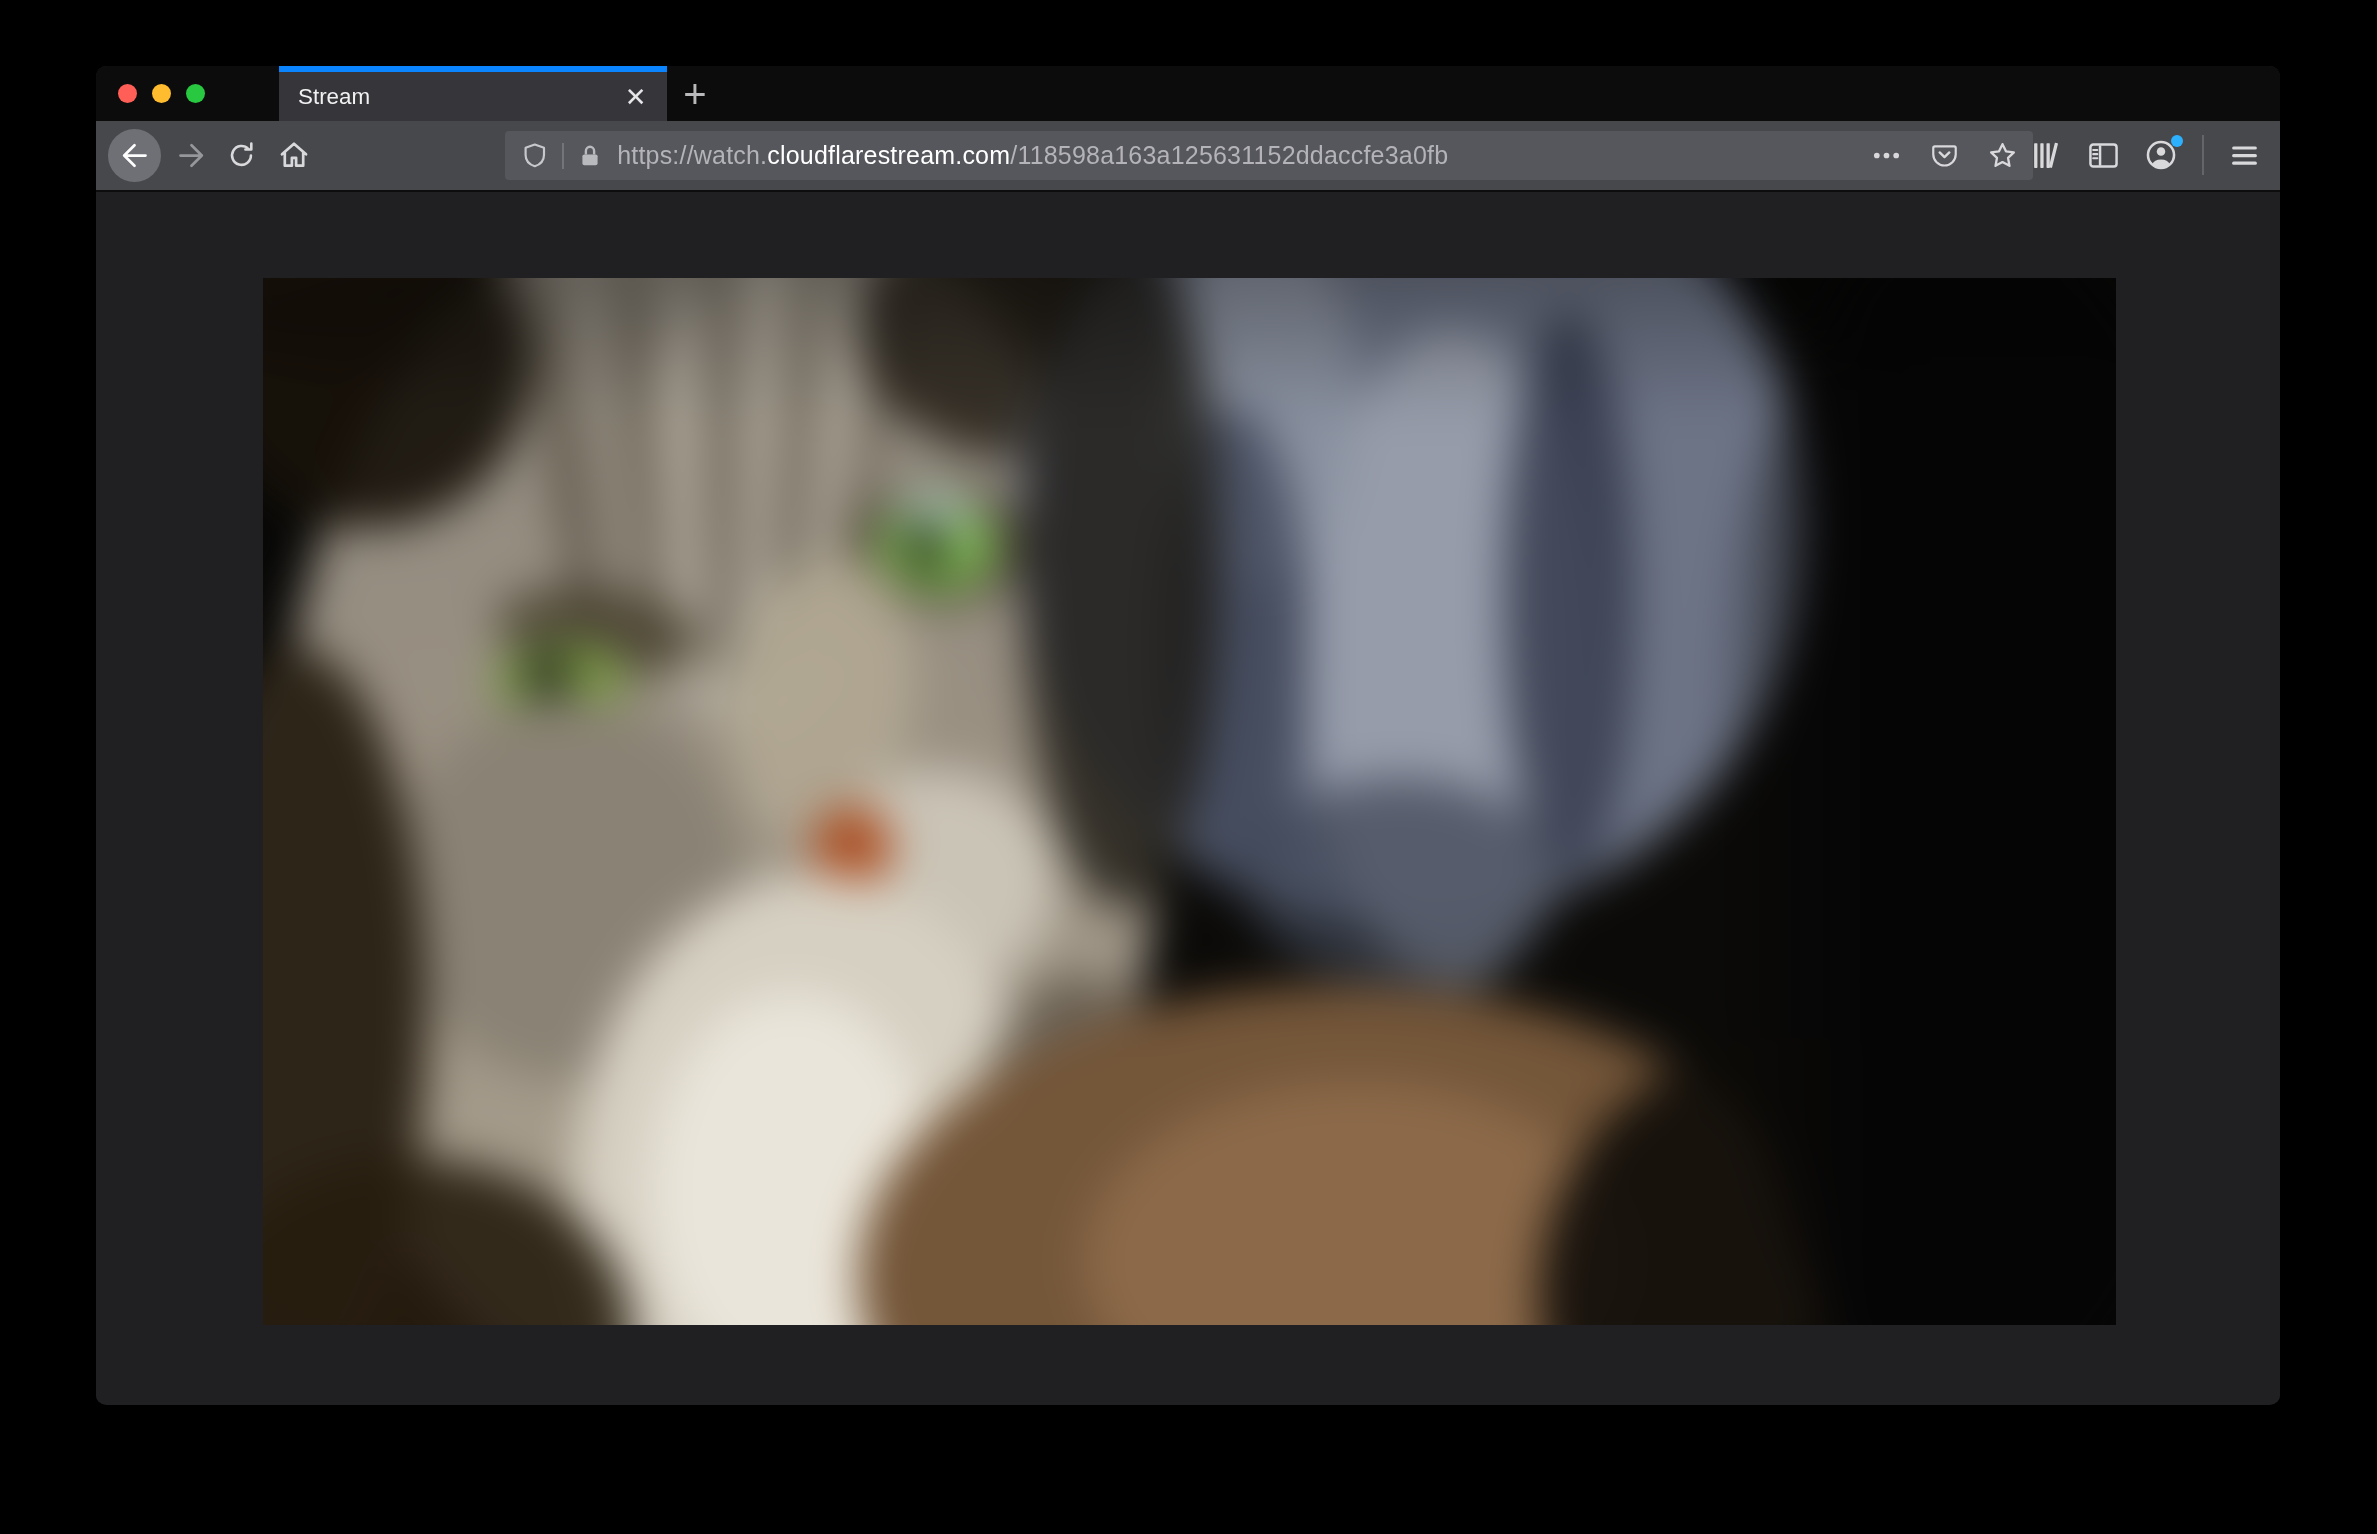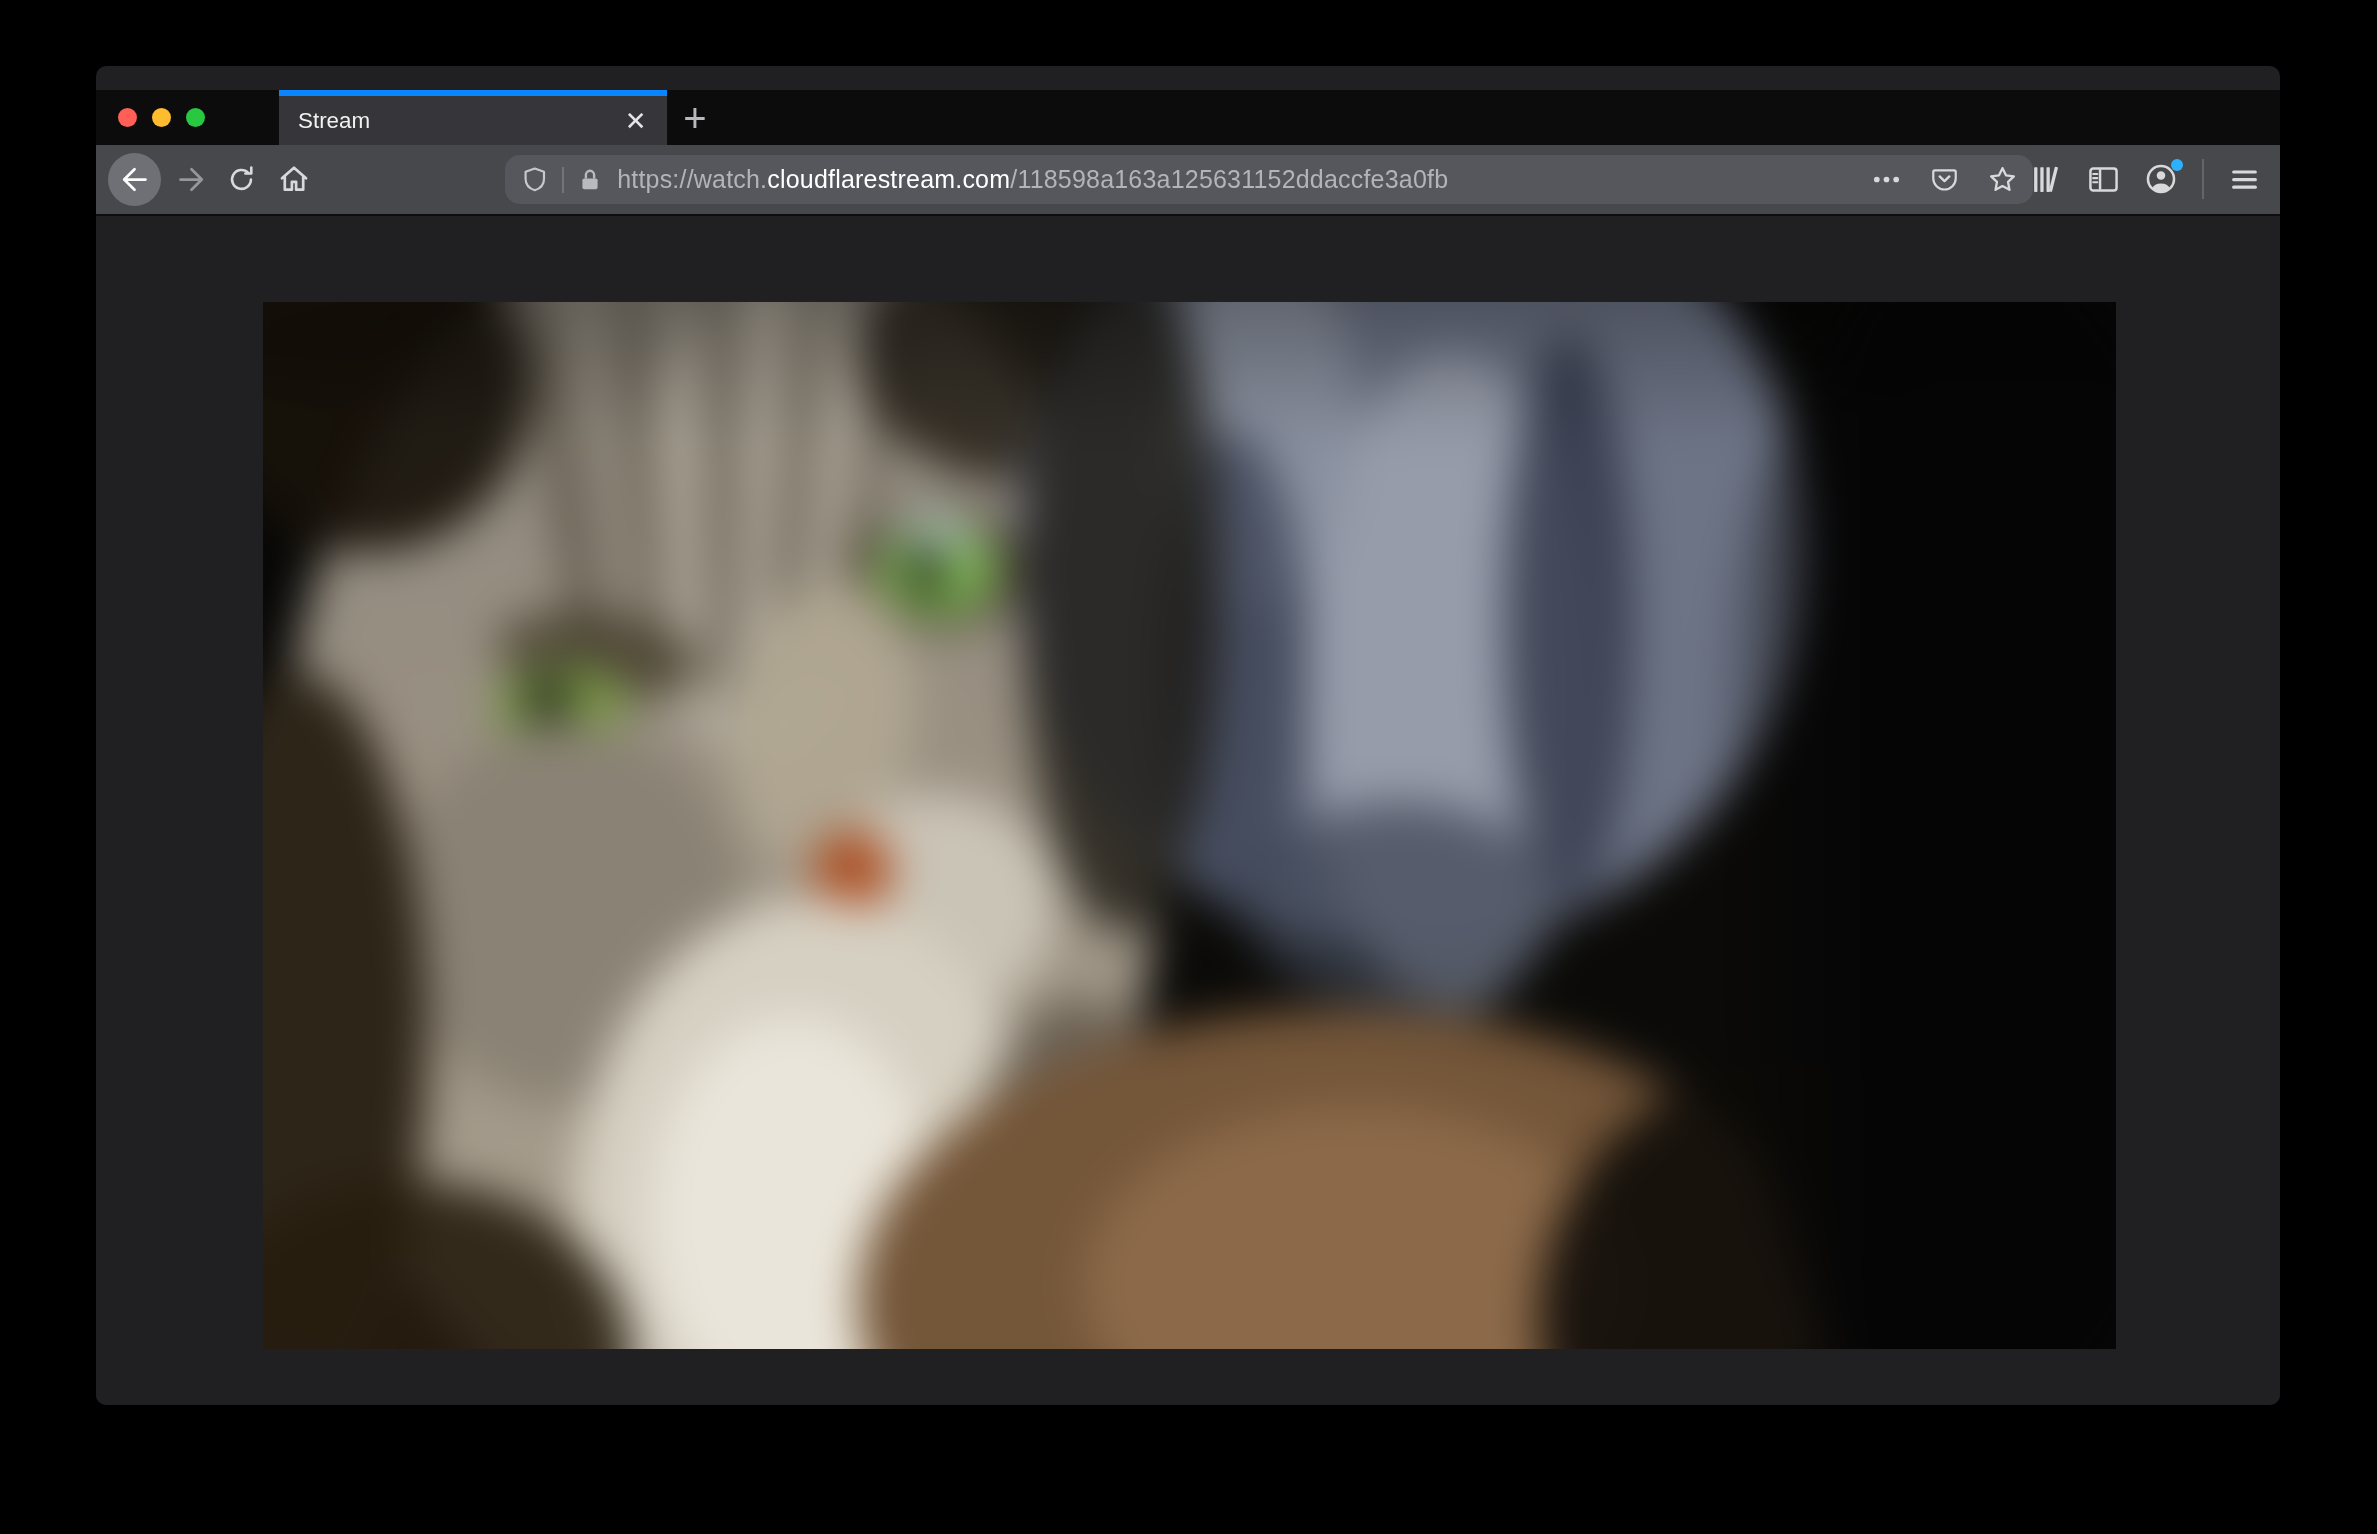--- a/index.html
+++ b/index.html
@@ -8,21 +8,21 @@
        font-family:"Liberation Sans","DejaVu Sans",sans-serif;
        -webkit-font-smoothing:antialiased;}
   *{box-sizing:border-box;}
 
   
   .window{position:absolute;left:96px;top:66px;width:2184px;height:1339px;
           border-radius:10.3px;overflow:hidden;background:var(--content-bg,#202022);
           box-shadow:0 22.4px 69px rgba(0,0,0,.6);}
 
   
-  .titlebar{position:relative;height:55px;background:var(--titlebar-bg,#0c0c0d);margin-top:24px;}
+  .titlebar{position:relative;height:55px;background:var(--titlebar-bg,#0c0c0d);}
   .traffic{position:absolute;left:22.4px;top:18px;display:flex;gap:14.7px;}
   .traffic span{width:19px;height:19px;border-radius:50%;display:block;}
   .tl-red{background:var(--traffic-red,#ff5f57);}
   .tl-yellow{background:var(--traffic-yellow,#febc2e);}
   .tl-green{background:var(--traffic-green,#28c840);}
 
   .tab{position:absolute;left:183px;top:0;width:388px;height:55px;
        background:var(--tab-bg,#35353a);border-top:6px solid var(--accent-blue,#0a84ff);
        display:flex;align-items:center;padding:0 17px 0 19px;}
   .tab-title{font-size:22.4px;color:#f1f1f2;flex:1;white-space:nowrap;overflow:hidden;}
@@ -36,21 +36,21 @@
            border-bottom:2.6px solid #0d0d0e;}
   .nav-left{position:absolute;left:12px;top:0;height:68px;display:flex;align-items:center;}
   .icon-btn{display:flex;align-items:center;justify-content:center;color:#d9d9db;}
   .back-circle{width:53px;height:53px;border-radius:50%;background:#6f7075;color:#fdfdfd;}
   .nav-left .icon-btn{margin-right:0;}
   .fwd{width:48px;margin-left:6.9px;color:#96979b;}
   .reload{width:52px;color:#d9d9db;}
   .home{width:53px;color:#d9d9db;}
 
   .urlbar{position:absolute;left:409px;top:10.3px;width:1528px;height:49px;
-          background:var(--urlbar-bg,#56575d);border-radius:15px;
+          background:var(--urlbar-bg,#56575d);border-radius:4px;
           display:flex;align-items:center;padding:0 15.5px;}
   .urlbar .shield{color:#c7c8cb;}
   .ub-divider{width:1.7px;height:26px;background:#73747b;margin:0 13.8px;}
   .urlbar .lock{color:#b9babd;}
   .url-text{margin-left:13.8px;font-size:25px;letter-spacing:0.2px;white-space:nowrap;
             overflow:hidden;color:#b3b3b8;}
   .url-text .domain{color:#ffffff;}
   .ub-right{margin-left:auto;display:flex;align-items:center;gap:27.6px;color:#d4d5d8;}
 
   .nav-right{position:absolute;right:19px;top:0;height:68px;display:flex;

